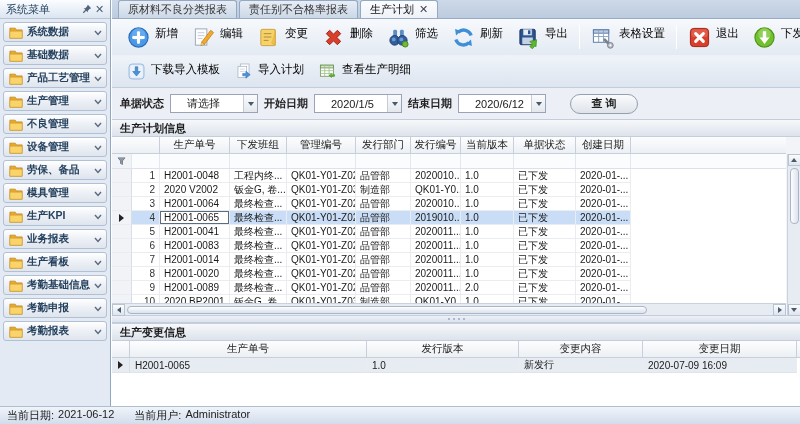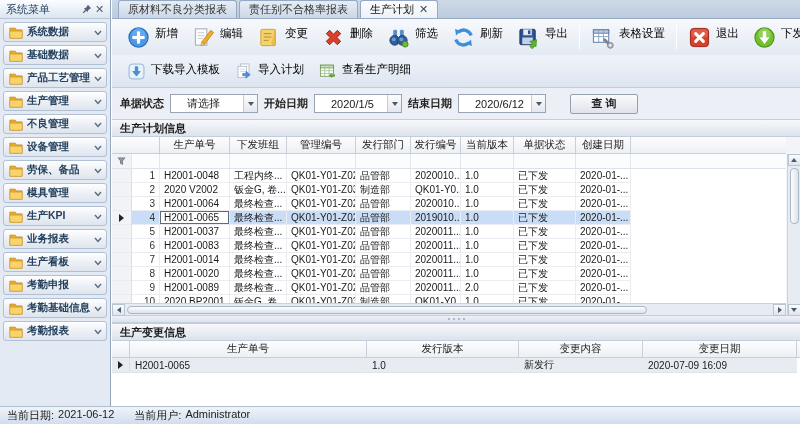--- a/index.html
+++ b/index.html
@@ -34,21 +34,21 @@
   .toolbar1 .tb-icon svg { width:23px; height:23px; }
   .toolbar2 .tb-icon svg { width:19px; height:19px; }
   .tb-sep { width:1px; height:24px; background:#b6c3d4; border-right:1px solid #fff; margin:0 4px; }
 
   .filterbar { height:31px; display:flex; align-items:center; gap:6px; padding:0 8px; background:#eceff5; }
   .flabel { font-weight:bold; color:#222; white-space:nowrap; }
   .combo { width:88px; height:19px; background:#fff; border:1px solid #99a5b6; display:flex; align-items:center; }
   .combo-val { flex:1; padding-left:16px; white-space:nowrap; overflow:hidden; }
   .combo-btn { width:14px; height:100%; display:flex; align-items:center; justify-content:center; border-left:1px solid #c5ccd6; background:linear-gradient(#fafbfc,#e4e8ee); }
   .tri-dn { width:0; height:0; border-left:3px solid transparent; border-right:3px solid transparent; border-top:4px solid #49586c; }
-  .qbtn { margin-left:18px; width:68px; height:20px; display:flex; align-items:center; justify-content:center; font-weight:bold; color:#222; background:linear-gradient(#fafbfc,#dfe3ea); border:1px solid #93a0ae; border-radius:2px; }
+  .qbtn { margin-left:18px; width:68px; height:20px; display:flex; align-items:center; justify-content:center; font-weight:bold; color:#222; background:linear-gradient(#fafbfc,#dfe3ea); border:1px solid #93a0ae; border-radius:10px; }
 
   .panel-h { height:18px; display:flex; align-items:center; padding:0 8px; font-weight:bold; color:#1c1c1c; background:linear-gradient(#f6f8fa,#dde3ec); border-top:1px solid #c3cddb; border-bottom:1px solid #c3cddb; }
 
   
   .plan-body { position:relative; height:179px; background:#f2f4f8; border-bottom:1px solid #c3cddb; }
   .pg-head { display:flex; height:17px; background:linear-gradient(#fdfdfe,#ecf0f4); border-bottom:1px solid #c6cfda; width:674px; }
   .hcell, .hlead { border-right:1px solid #c6cfda; display:flex; align-items:center; justify-content:center; font-size:10.5px; color:#222; overflow:hidden; white-space:nowrap; }
   .hlead { width:48px; }
   .pg-head .hcell:nth-child(2){width:70px}.pg-head .hcell:nth-child(3){width:57px}.pg-head .hcell:nth-child(4){width:69px}
   .pg-head .hcell:nth-child(5){width:55px}.pg-head .hcell:nth-child(6){width:50px}.pg-head .hcell:nth-child(7){width:53px}
@@ -271,35 +271,35 @@
             </svg>
     </span>
   </div>
         <div class="sb-item">
     <span class="icon16">
             <svg viewBox="0 0 16 14">
               <path d="M1 2 h6 l1.5 2 H15 v9.5 H1 Z" fill="#e9a825" stroke="#b8821a" stroke-width="0.8"></path>
               <path d="M1 5.5 h14 v8 H1 Z" fill="#fbd36b" stroke="#c99a2e" stroke-width="0.6"></path>
             </svg>
           </span>
+    <span class="sb-label">考勤基础信息</span>
+    <span class="sb-chev">
+      <svg viewBox="0 0 8 6">
+              <polyline points="1,1 4,4.5 7,1" fill="none" stroke="#5a6b80" stroke-width="1.4"></polyline>
+            </svg>
+    </span>
+  </div>
+        <div class="sb-item">
+    <span class="icon16">
+            <svg viewBox="0 0 16 14">
+              <path d="M1 2 h6 l1.5 2 H15 v9.5 H1 Z" fill="#e9a825" stroke="#b8821a" stroke-width="0.8"></path>
+              <path d="M1 5.5 h14 v8 H1 Z" fill="#fbd36b" stroke="#c99a2e" stroke-width="0.6"></path>
+            </svg>
+          </span>
     <span class="sb-label">考勤申报</span>
-    <span class="sb-chev">
-      <svg viewBox="0 0 8 6">
-              <polyline points="1,1 4,4.5 7,1" fill="none" stroke="#5a6b80" stroke-width="1.4"></polyline>
-            </svg>
-    </span>
-  </div>
-        <div class="sb-item">
-    <span class="icon16">
-            <svg viewBox="0 0 16 14">
-              <path d="M1 2 h6 l1.5 2 H15 v9.5 H1 Z" fill="#e9a825" stroke="#b8821a" stroke-width="0.8"></path>
-              <path d="M1 5.5 h14 v8 H1 Z" fill="#fbd36b" stroke="#c99a2e" stroke-width="0.6"></path>
-            </svg>
-          </span>
-    <span class="sb-label">考勤基础信息</span>
     <span class="sb-chev">
       <svg viewBox="0 0 8 6">
               <polyline points="1,1 4,4.5 7,1" fill="none" stroke="#5a6b80" stroke-width="1.4"></polyline>
             </svg>
     </span>
   </div>
         <div class="sb-item">
     <span class="icon16">
             <svg viewBox="0 0 16 14">
               <path d="M1 2 h6 l1.5 2 H15 v9.5 H1 Z" fill="#e9a825" stroke="#b8821a" stroke-width="0.8"></path>
@@ -598,21 +598,21 @@
     <span class="cell w3">QK01-Y01-Z02</span>
     <span class="cell w4">品管部</span>
     <span class="cell w5">2019010...</span>
     <span class="cell w6">1.0</span>
     <span class="cell w7">已下发</span>
     <span class="cell w8">2020-01-...</span>
   </div>
           <div class="grow">
     <span class="cell ind"></span>
     <span class="cell num w-num">5</span>
-    <span class="cell w1 co">H2001-0037</span>
+    <span class="cell w1 co">H2001-0041</span>
     <span class="cell w2">最终检查...</span>
     <span class="cell w3">QK01-Y01-Z02</span>
     <span class="cell w4">品管部</span>
     <span class="cell w5">2020011...</span>
     <span class="cell w6">1.0</span>
     <span class="cell w7">已下发</span>
     <span class="cell w8">2020-01-...</span>
   </div>
           <div class="grow">
     <span class="cell ind"></span>

